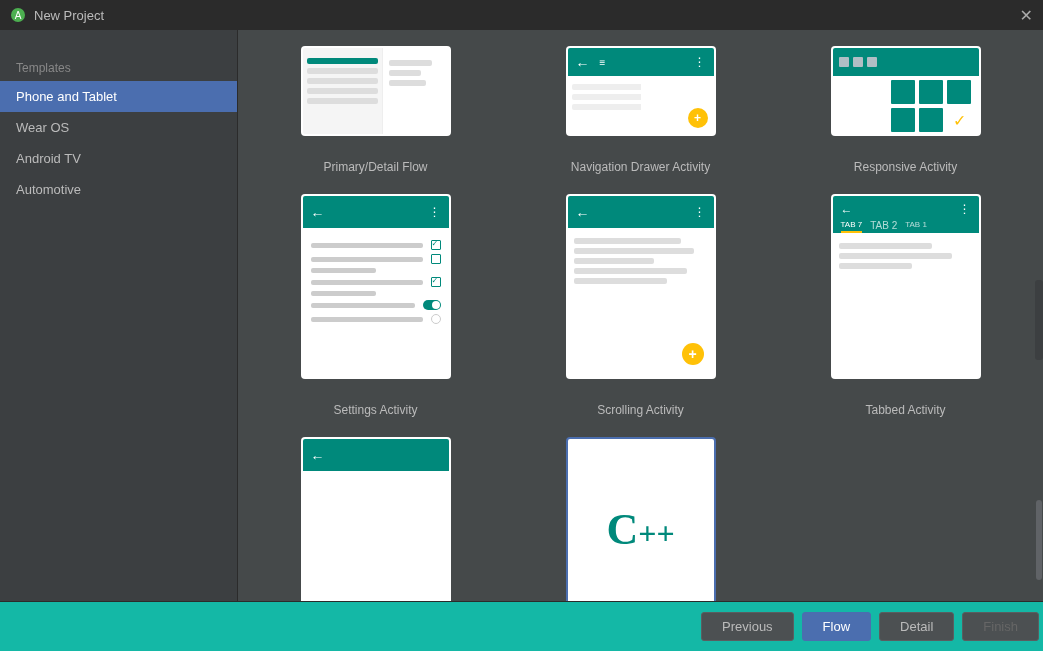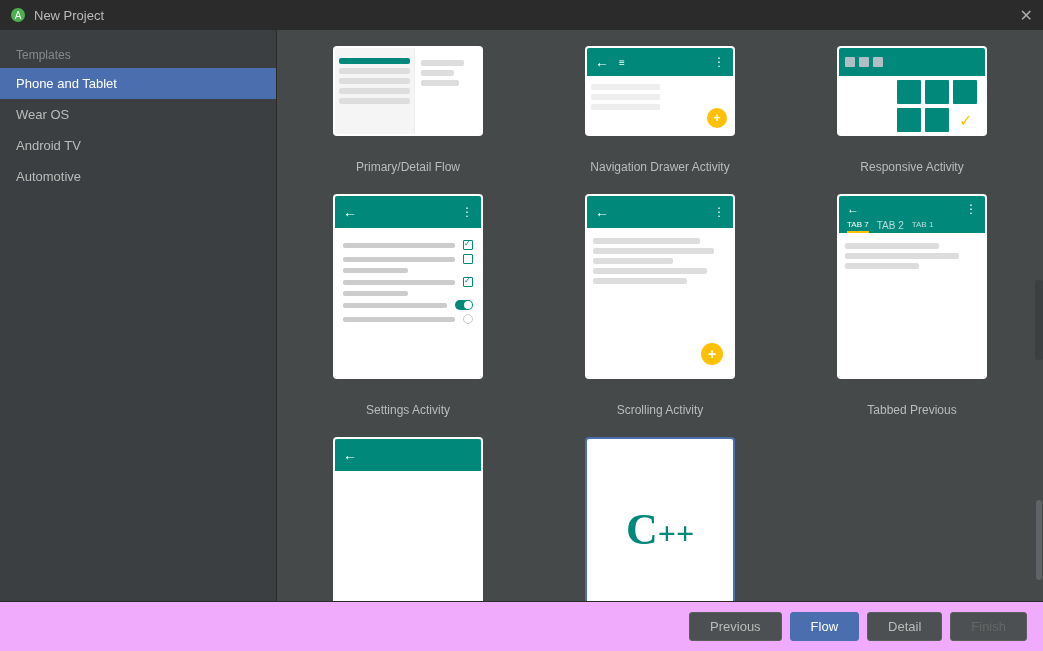--- a/index.html
+++ b/index.html
@@ -48,25 +48,25 @@
       background: none;
       border: none;
       color: #aaa;
     }
     .content {
       display: flex;
       flex: 1;
       overflow: hidden;
     }
     .sidebar {
-      width: 277px;
+      width: 238px;
       background: #3c3f41;
       border-right: 1px solid #2b2b2b;
       flex-shrink: 0;
-      padding-top: 10px;
+      padding-top: 23px;
     }
     .sidebar-section-label {
       padding: 8px 16px 6px 16px;
       color: #888;
       font-size: 12px;
     }
     .sidebar-item {
       padding: 8px 16px;
       cursor: pointer;
       color: #bbb;
@@ -276,26 +276,26 @@
     .scrollbar-thumb {
       width: 6px;
       height: 80px;
       background: #606367;
       border-radius: 3px;
       margin: 2px auto;
       margin-top: 200px;
     }
     .footer {
       height: 50px;
-      background: #f0abfc;
+      background: #14b8a6;
       border-top: 1px solid #2b2b2b;
       display: flex;
       align-items: center;
       justify-content: flex-end;
-      padding: 0 16px;
+      padding: 0 4px;
       gap: 8px;
       flex-shrink: 0;
     }
     .btn {
       padding: 6px 20px;
       border-radius: 3px;
       border: none;
       font-size: 13px;
       cursor: pointer;
     }
@@ -481,21 +481,21 @@
                 <span style="font-size:10px; color:rgba(255,255,255,0.7);">TAB 2</span>
                 <span style="font-size:8px; color:rgba(255,255,255,0.7);">TAB 1</span>
               </div>
             </div>
             <div style="background:#fff; flex:1; padding:6px;">
               <div class="list-line" style="width:70%"></div>
               <div class="list-line" style="width:85%"></div>
               <div class="list-line" style="width:55%"></div>
             </div>
           </div>
-          <div class="template-label">Tabbed Previous</div>
+          <div class="template-label">Tabbed Activity</div>
         </div>
 
         <div class="template-item fragment-card">
           <div class="template-card" style="height:185px; overflow:hidden;">
             <div class="card-header">
               <span class="back-arrow">←</span>
             </div>
             <div style="background:#fff; flex:1;"></div>
           </div>
           <div class="template-label">Fragment + ViewModel</div>

